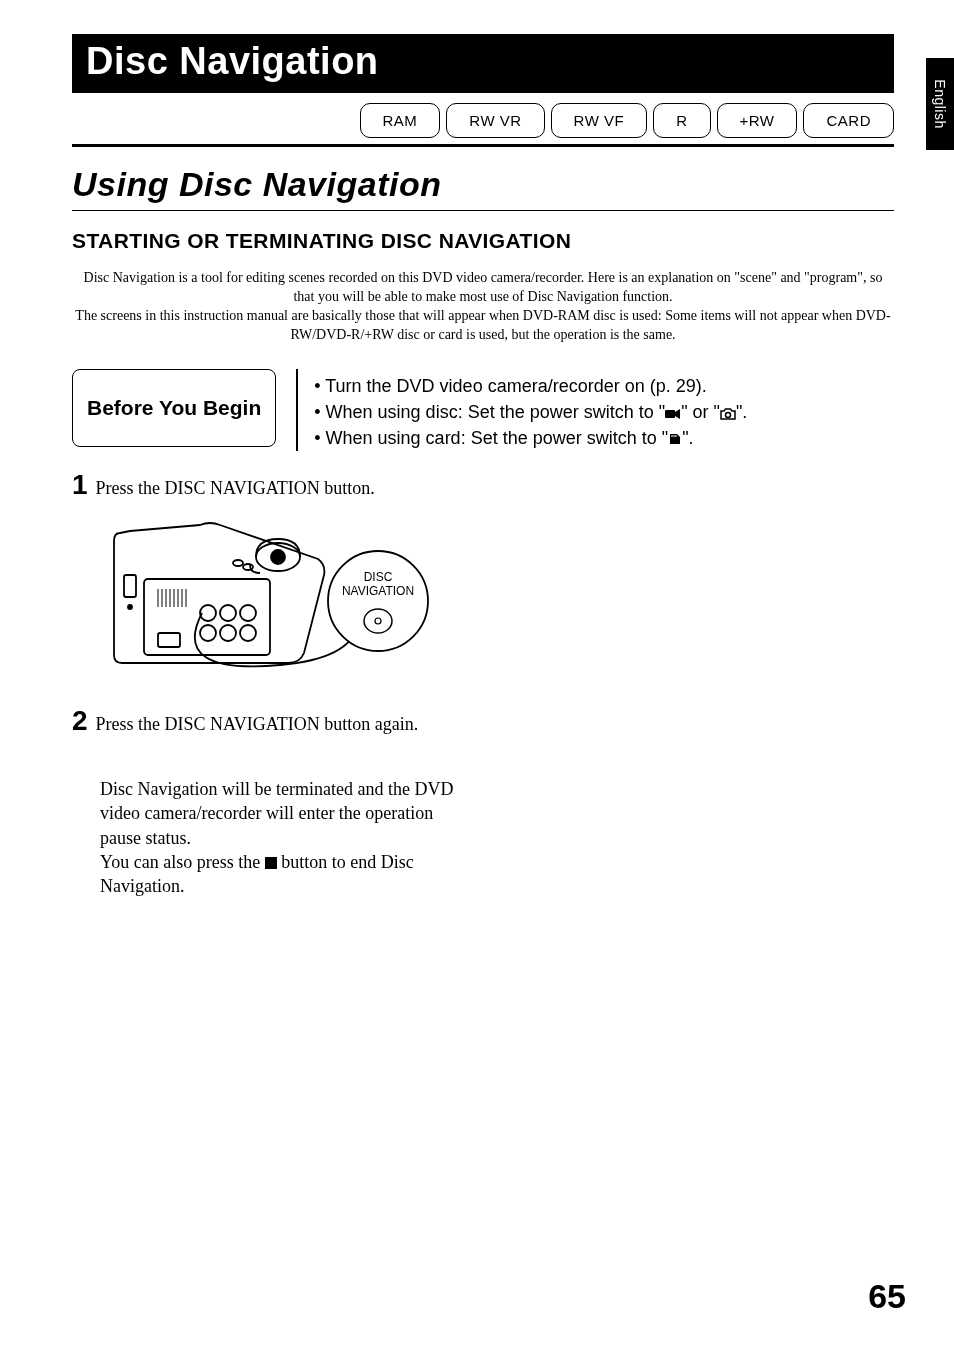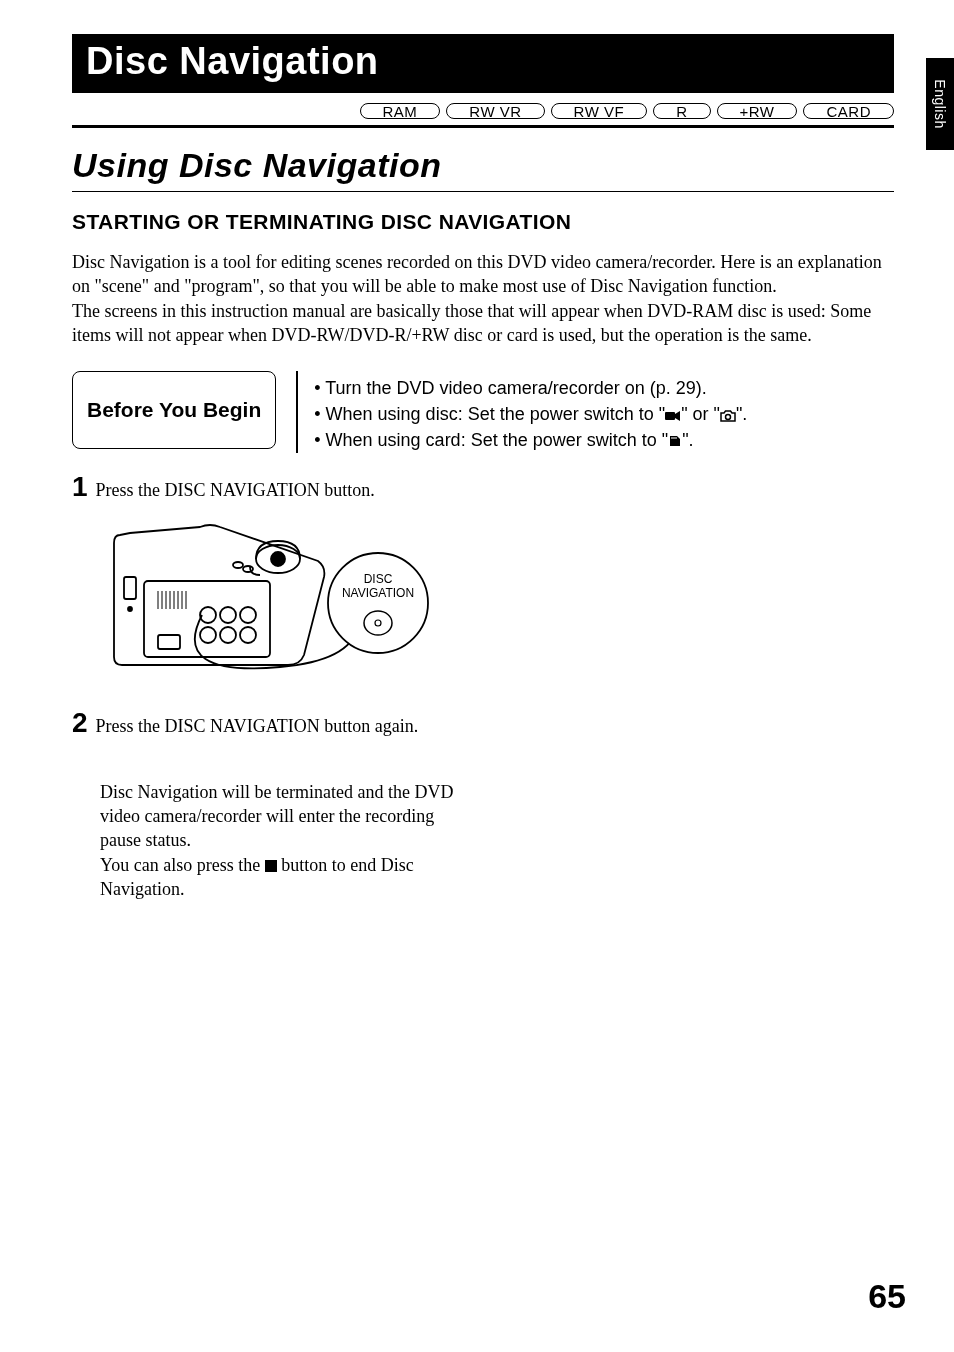--- a/index.html
+++ b/index.html
@@ -32,21 +32,21 @@
   .tag {
     display: inline-flex;
     align-items: center;
     justify-content: center;
     border: 1.5px solid #000;
     border-radius: 10px;
     font-family: Arial, Helvetica, sans-serif;
     font-size: 15px;
     font-weight: 400;
     padding: 0 22px;
-    height: 16px;
+    height: 35px;
     background: #fff;
     letter-spacing: 0.5px;
   }
   .thick-rule {
     border: none;
     border-top: 3px solid #000;
     margin: 0;
   }
   .section-title {
     font-family: Arial, Helvetica, sans-serif;
@@ -62,24 +62,25 @@
     margin: 0 0 18px 0;
   }
   .subhead {
     font-family: Arial, Helvetica, sans-serif;
     font-weight: 700;
     font-size: 21px;
     margin: 10px 0 16px 0;
     letter-spacing: 0.4px;
   }
   .para {
-    font-size: 18px;
+    font-size: 14px;
     line-height: 1.35;
     margin-bottom: 24px;
     font-family: "Palatino Linotype", Palatino, Georgia, serif;
+    text-align: center;
   }
   .byb-row {
     display: flex;
     align-items: flex-start;
     gap: 0;
     margin: 18px 0 18px 0;
   }
   .byb-box {
     border: 1.5px solid #000;
     border-radius: 8px;
@@ -279,19 +280,19 @@
         <text x="278" y="80" text-anchor="middle" font-family="Arial" font-size="12">NAVIGATION</text>
       </g>
     </svg>
   </div>
 
   <div class="step">
     <span class="step-num">2</span>
     <span class="step-text">Press the DISC NAVIGATION button again.</span>
   </div>
   <p class="step-body" style="white-space: pre-line;">
-    <span>Disc Navigation will be terminated and the DVD video camera/recorder will enter the recording pause status.
+    <span>Disc Navigation will be terminated and the DVD video camera/recorder will enter the operation pause status.
 You can also press the </span><span class="stop-square"></span><span> button to end Disc Navigation.</span>
   </p>
 
 </div>
 
 <div class="page-num">65</div>
 
 </body></html>

